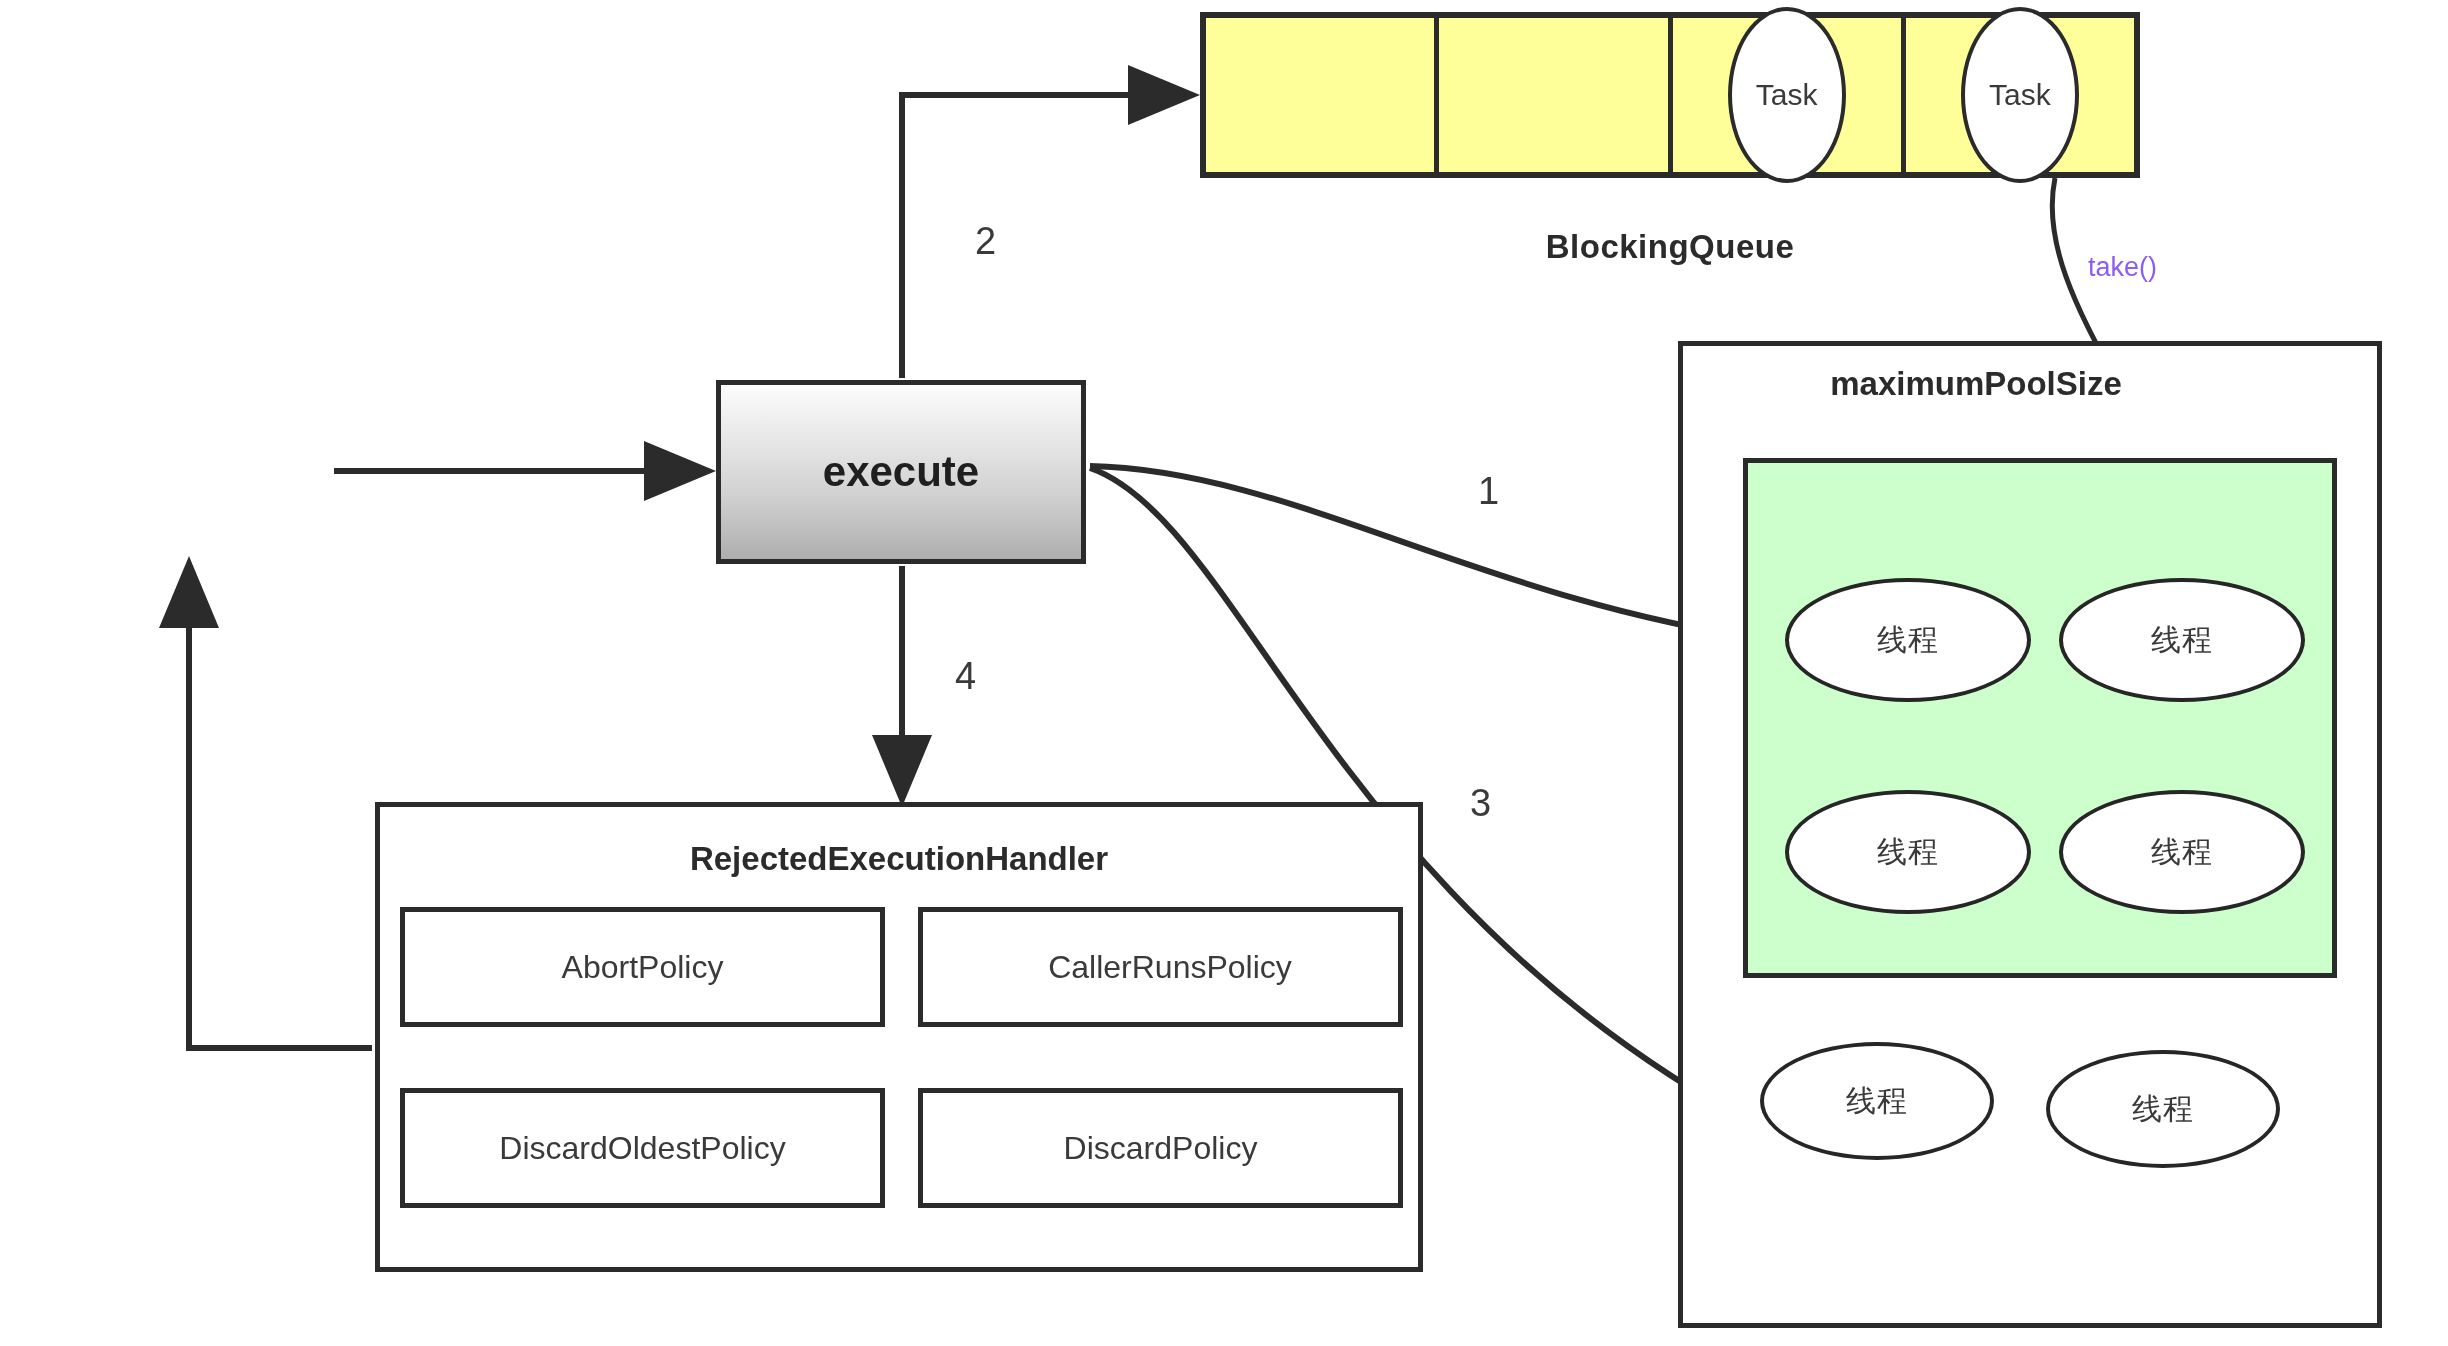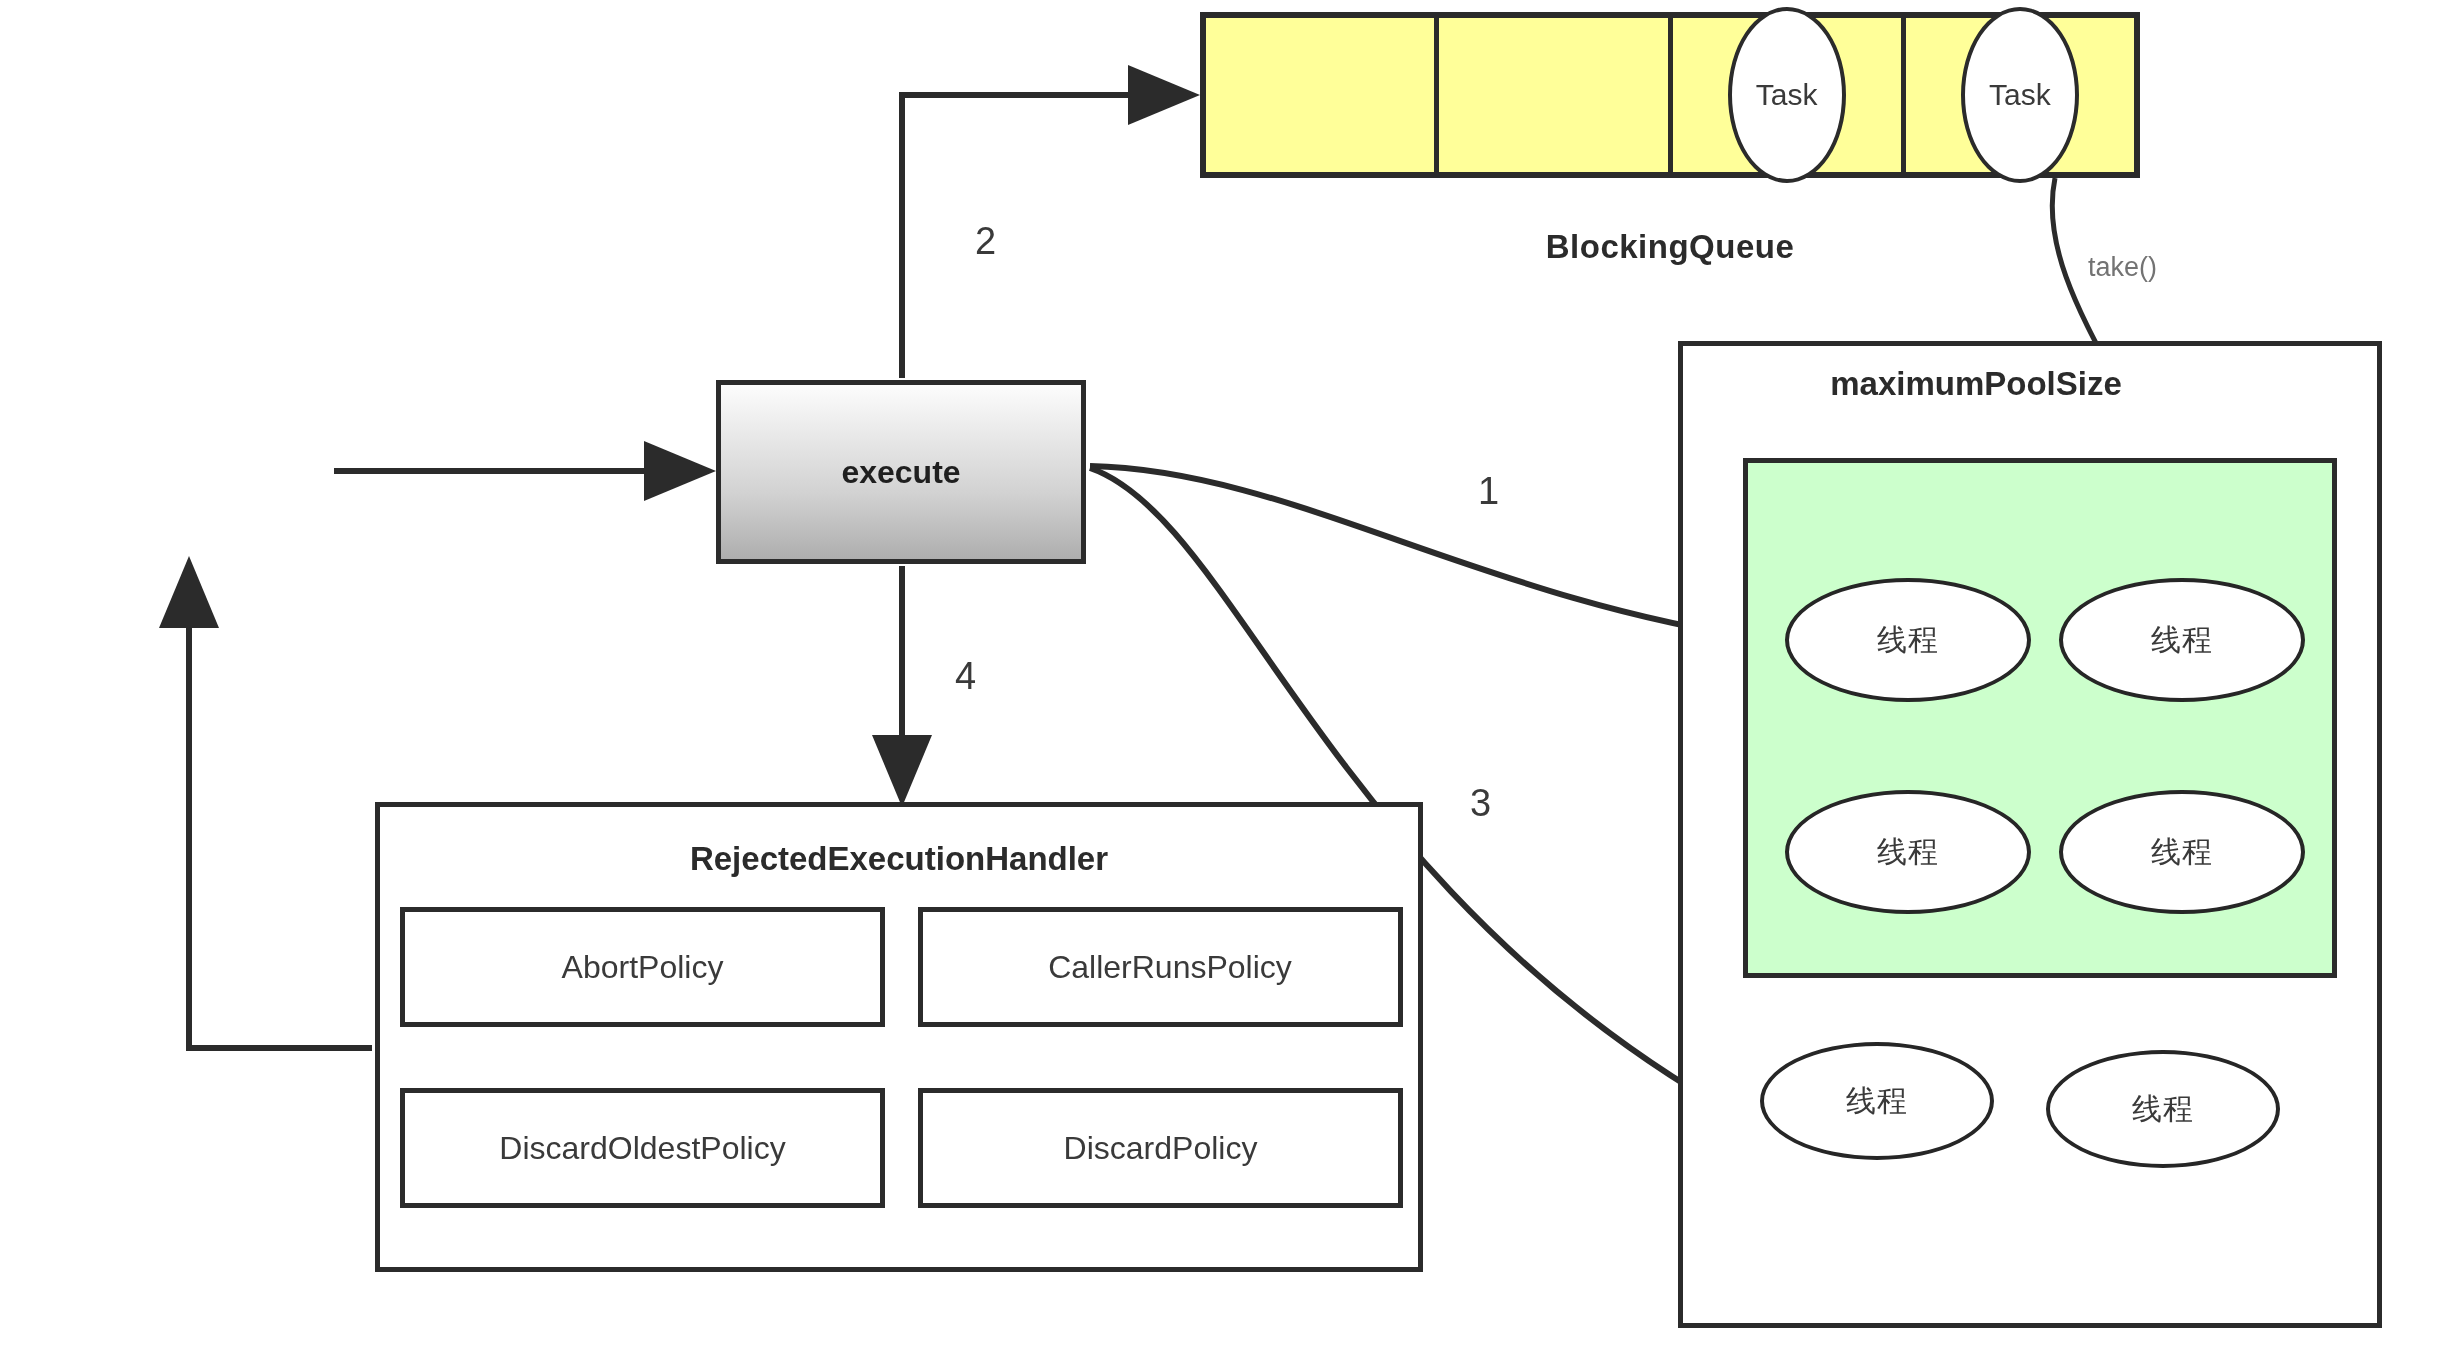--- a/index.html
+++ b/index.html
@@ -100,21 +100,21 @@
   #execute-box {
     left: 716px;
     top: 380px;
     width: 370px;
     height: 184px;
     border: 5px solid #2b2b2b;
     background: linear-gradient(to bottom, #fcfcfc 0%, #f0f0f0 18%, #d2d2d2 62%, #aeaeae 100%);
     display: flex;
     align-items: center;
     justify-content: center;
-    font-size: 32px;
+    font-size: 42px;
     font-weight: bold;
     color: #1f1f1f;
     box-sizing: border-box;
   }
 
   
   #max-pool {
     left: 1678px;
     top: 341px;
     width: 704px;
@@ -204,21 +204,21 @@
     font-family: "Liberation Sans", sans-serif;
   }
   #lbl-1 { left: 1478px; top: 470px; }
   #lbl-2 { left: 975px;  top: 220px; }
   #lbl-3 { left: 1470px; top: 782px; }
   #lbl-4 { left: 955px;  top: 655px; }
   #lbl-take {
     left: 2088px;
     top: 252px;
     font-size: 27px;
-    color: #737373;
+    color: #8b5cf6;
   }
 </style>
 </head>
 <body>
 
 <div id="stage">
 
   <svg id="wires" viewBox="0 0 2448 1346" xmlns="http://www.w3.org/2000/svg">
     <defs>
       <marker id="arrowSolid" markerWidth="13" markerHeight="13" refX="10" refY="5" orient="auto" markerUnits="strokeWidth">

